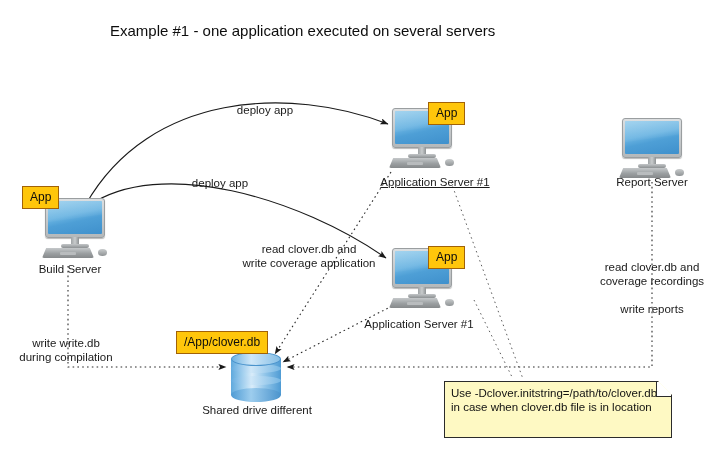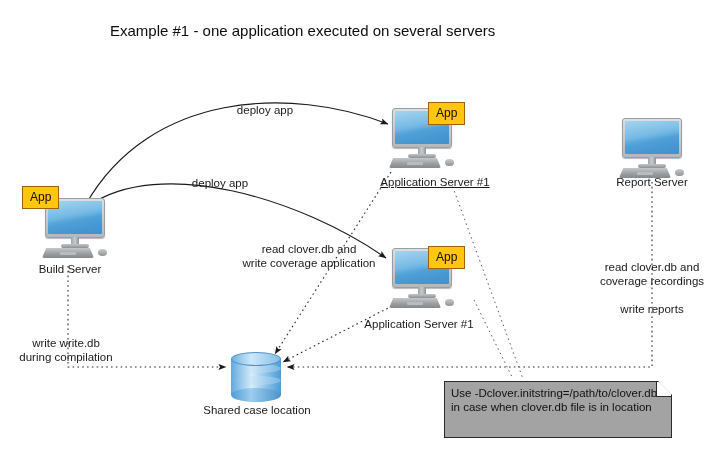--- a/index.html
+++ b/index.html
@@ -99,21 +99,21 @@
   #db .band{
     position:absolute;left:0;width:50px;height:9px;border-radius:50%;
     background:linear-gradient(90deg,#64ace0,#cfe7f8 40%,#79b8e4 100%);
     opacity:.95;
   }
   #db .b1{top:12px;} #db .b2{top:24px;}
 
   
   #note{
     position:absolute;left:444px;top:381px;width:228px;height:57px;
-    background:#a3a3a3;
+    background:#fef9c3;
     border:1px solid #2b2b2b;
     box-sizing:border-box;
     font-size:11.5px;line-height:14px;color:#111;
     padding:4px 6px 0 6px;
     clip-path:polygon(0 0, calc(100% - 14px) 0, 100% 14px, 100% 100%, 0 100%);
   }
   #note .fold{
     position:absolute;right:0;top:0;width:14px;height:14px;
     border-left:1px solid #2b2b2b;
     border-bottom:1px solid #2b2b2b;
@@ -198,21 +198,22 @@
   </div>
   <div class="lbl c" style="left:652px;top:176px;">Report Server</div>
 
   <div id="db">
     <div class="body"></div>
     <div class="band b1"></div>
     <div class="band b2"></div>
     <div class="bot"></div>
     <div class="top"></div>
   </div>
-  <div class="lbl c" style="left:257px;top:404px;">Shared case location</div>
+  <div class="badge" style="left:176px;top:331px;">/App/clover.db</div>
+  <div class="lbl c" style="left:257px;top:404px;">Shared drive different</div>
 
   <div class="lbl c" style="left:265px;top:104px;">deploy app</div>
   <div class="lbl c" style="left:220px;top:177px;">deploy app</div>
 
   <div class="lbl c" style="left:66px;top:337px;">write write.db</div>
   <div class="lbl c" style="left:66px;top:351px;">during compilation</div>
 
   <div class="lbl c" style="left:309px;top:243px;">read clover.db and</div>
   <div class="lbl c" style="left:309px;top:257px;">write coverage application</div>
 

